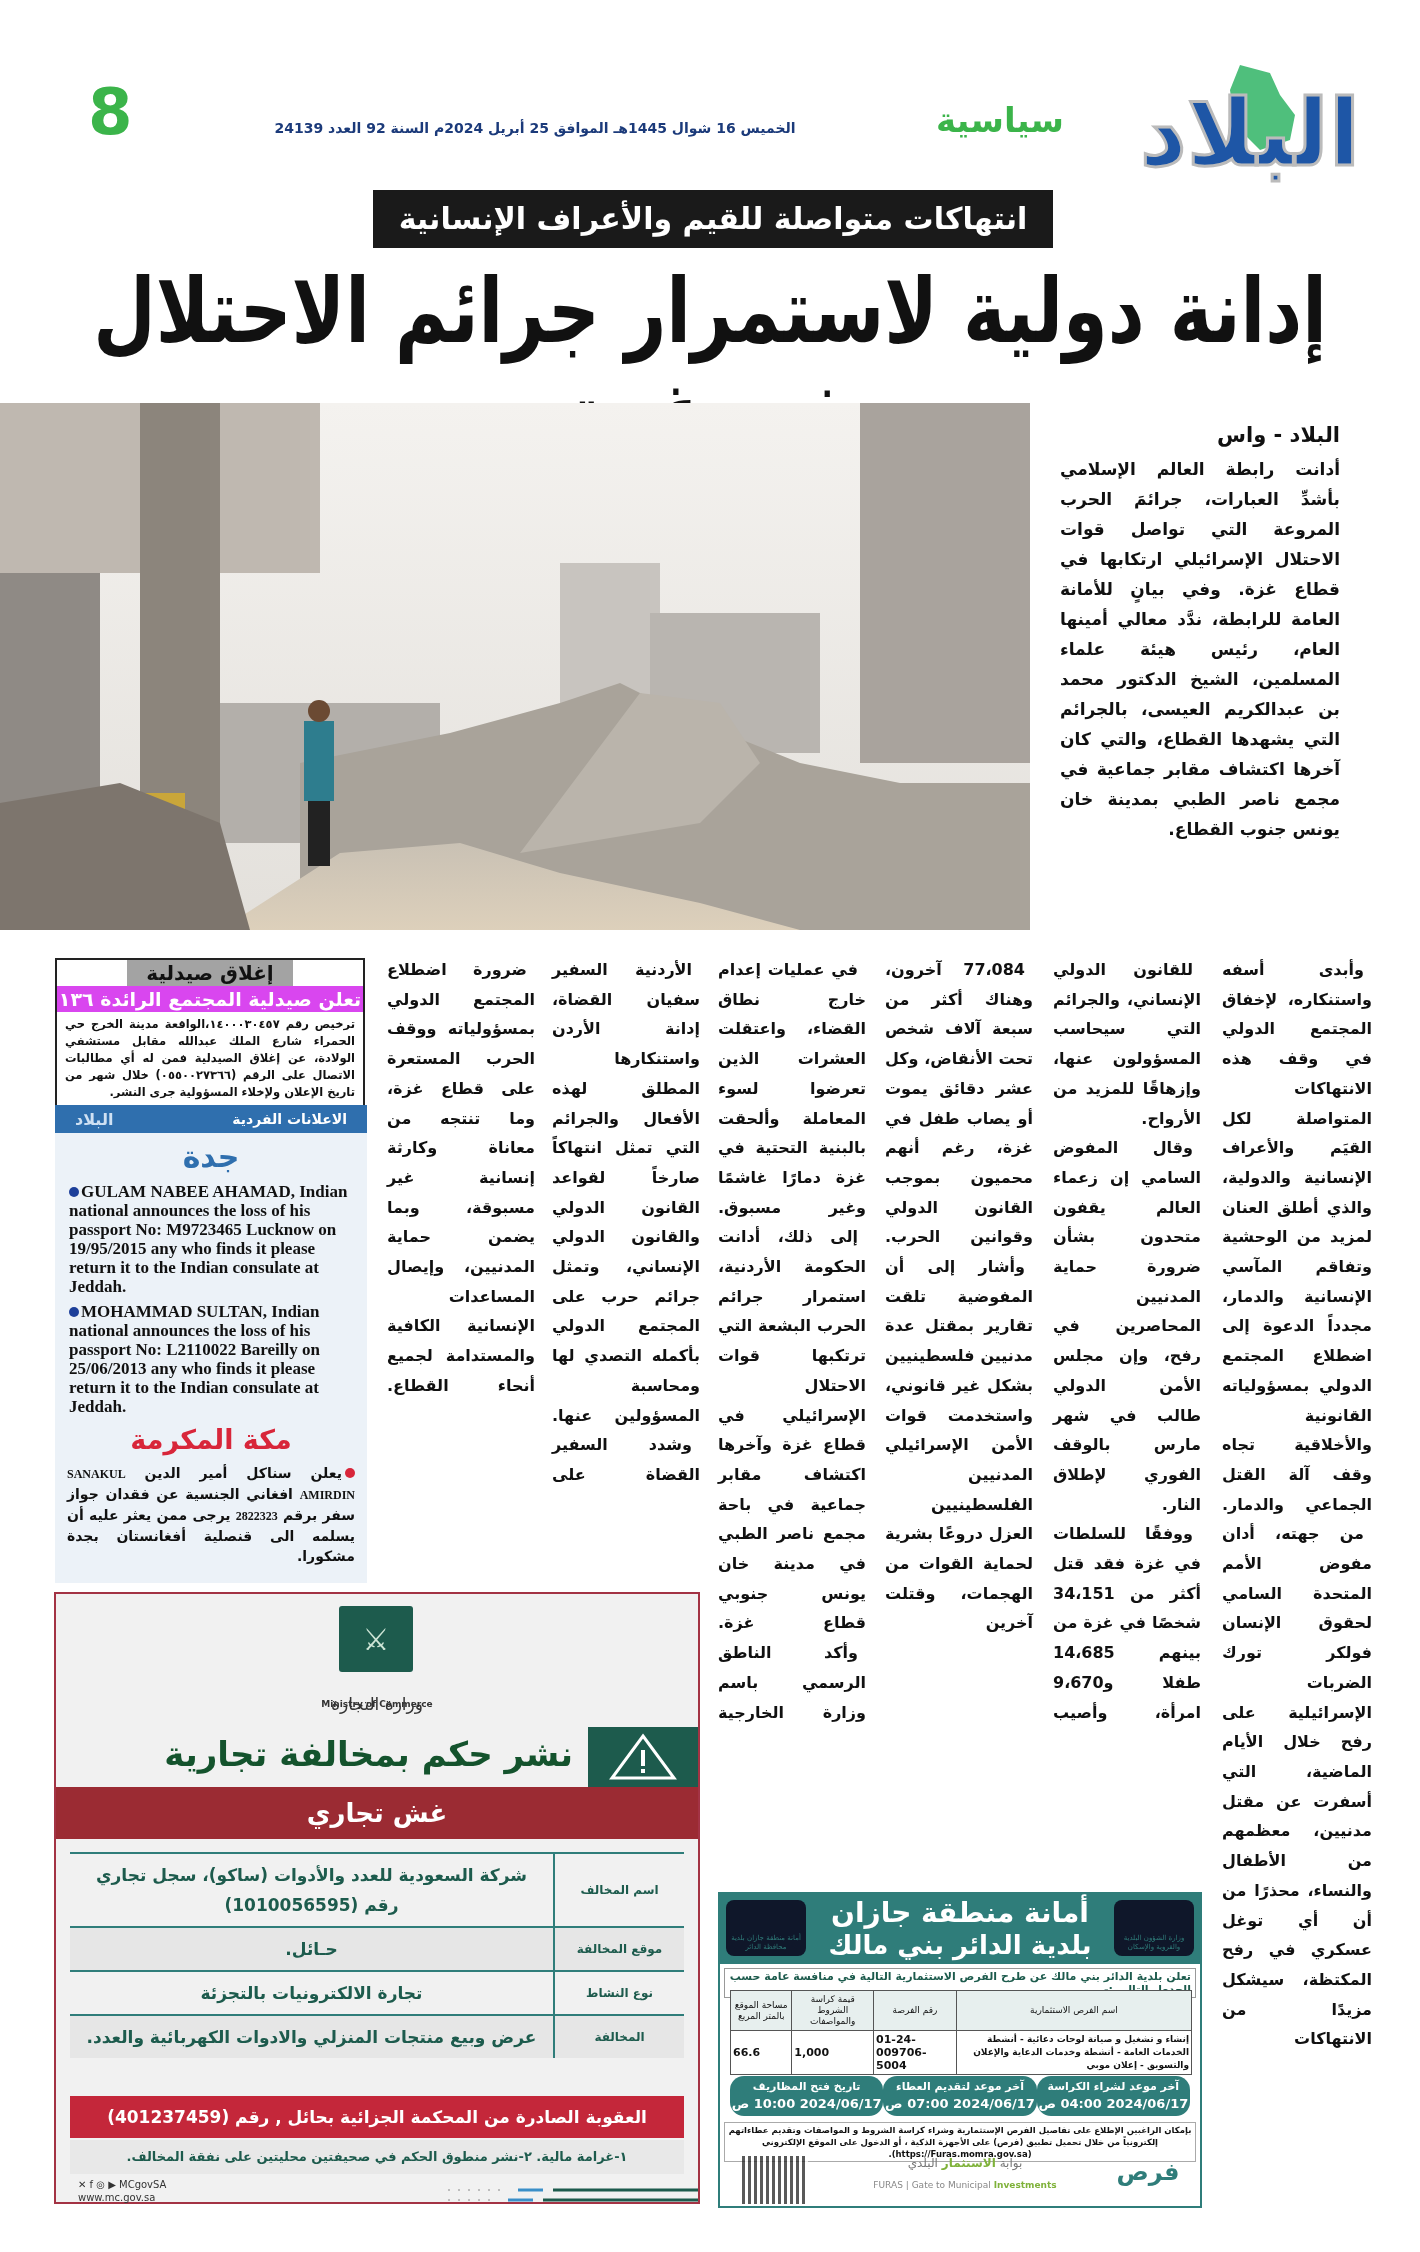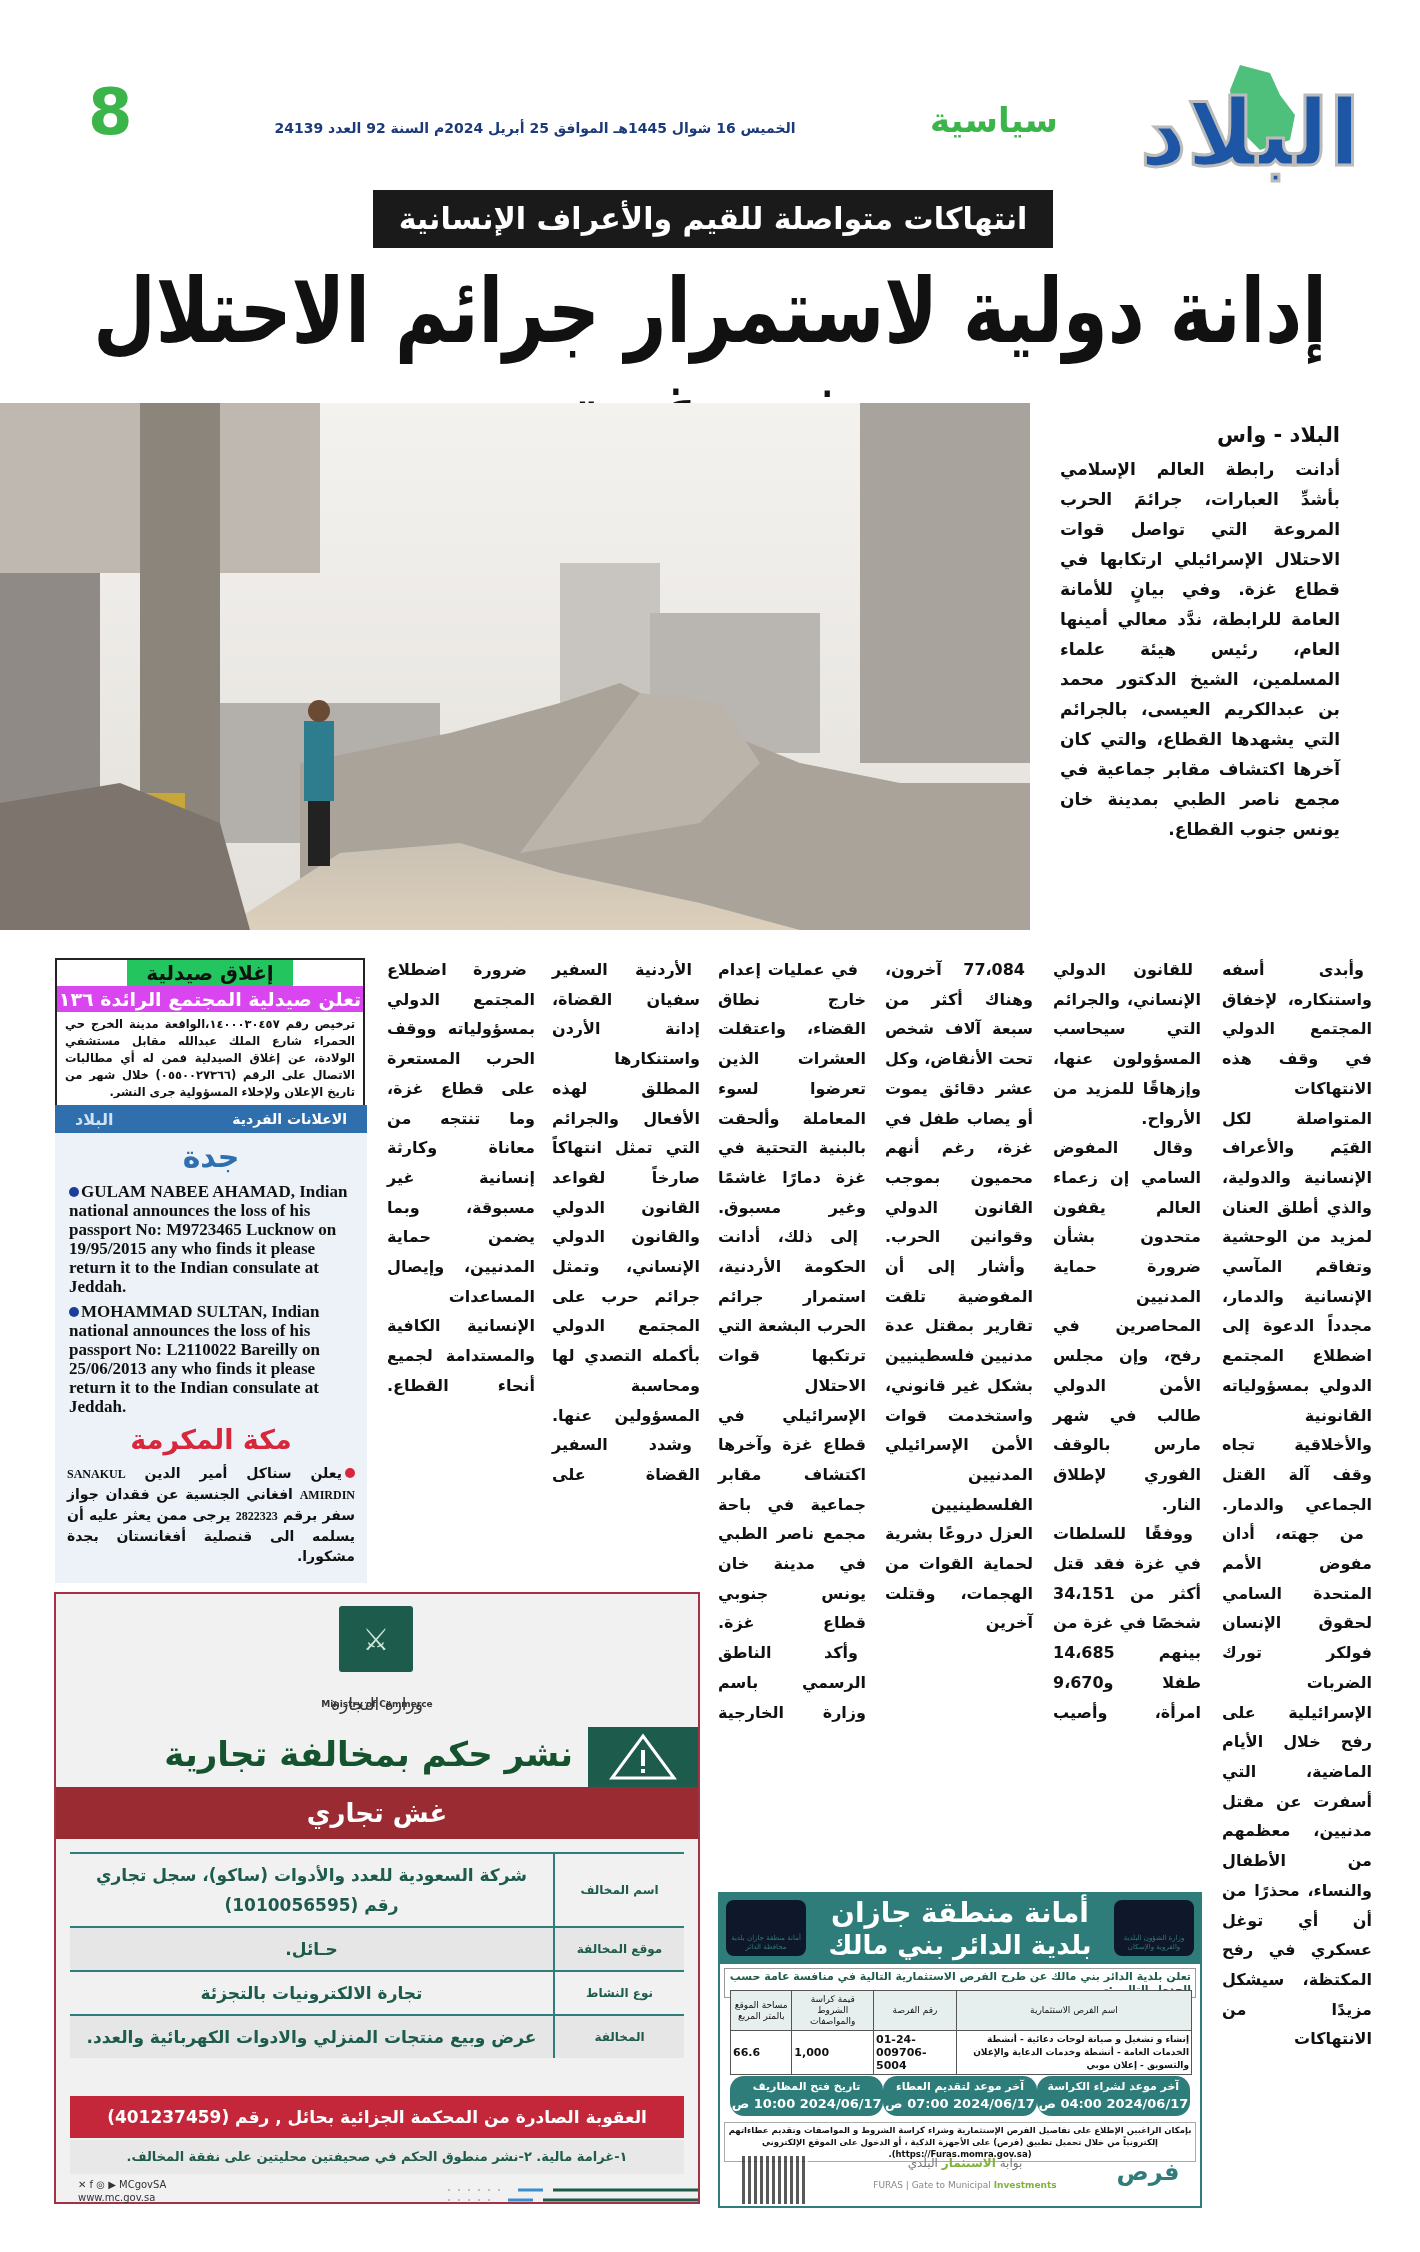--- a/index.html
+++ b/index.html
@@ -1,21 +1,21 @@
 <!DOCTYPE html>
 <html><head>
 <meta charset="utf-8">
 <style>
   * { box-sizing: border-box; margin: 0; padding: 0; }
   body { width: 1420px; height: 2252px; background: #ffffff; position: relative; overflow: hidden; font-family: "DejaVu Sans", sans-serif; color: #111; }
   .abs { position: absolute; }
 
   
   .logo { left: 1130px; top: 55px; width: 240px; height: 150px; }
-  .section { left: 930px; top: 100px; width: 140px; font-size: 34px; font-weight: bold; color: #3bb44a; direction: rtl; text-align: left; }
+  .section { left: 930px; top: 100px; width: 140px; font-size: 34px; font-weight: bold; color: #3bb44a; direction: rtl; text-align: center; }
   .dateline { left: 225px; top: 120px; width: 620px; font-size: 14px; font-weight: bold; color: #1b3a7a; direction: rtl; text-align: center; letter-spacing: 0.5px; }
   .pagenum { left: 88px; top: 75px; font-size: 64px; font-weight: bold; color: #3bb44a; font-family: "DejaVu Sans", sans-serif; }
 
   
   .kicker { left: 373px; top: 190px; width: 680px; height: 58px; background: #1a1a1a; color: #fff; font-size: 30px; font-weight: bold; direction: rtl; text-align: center; line-height: 58px; }
   .headline { left: 60px; top: 258px; width: 1300px; font-size: 72px; font-weight: bold; direction: rtl; text-align: center; letter-spacing: -1px; font-family: "DejaVu Sans", sans-serif; transform: scaleY(1.25); transform-origin: top center; }
 
   
   .photo { left: 0; top: 403px; width: 1030px; height: 527px; overflow: hidden; }
 
@@ -28,21 +28,21 @@
   .col p { text-indent: 8px; }
   .c1 { left: 1222px; width: 150px; }
   .c2 { left: 1053px; }
   .c3 { left: 885px; }
   .c4 { left: 718px; }
   .c5 { left: 552px; }
   .c6 { left: 387px; }
 
   
   .pharm { left: 55px; top: 958px; width: 310px; border: 2px solid #222; direction: rtl; }
-  .pharm .t1 { text-align: center; font-size: 20px; font-weight: bold; background: #22c55e; margin: 0 70px; line-height: 26px; }
+  .pharm .t1 { text-align: center; font-size: 20px; font-weight: bold; background: #a3a3a3; margin: 0 70px; line-height: 26px; }
   .pharm .t2 { background: #d946ef; color: #fff; text-align: center; font-size: 19px; font-weight: bold; line-height: 26px; }
   .pharm .body { font-size: 11.5px; line-height: 17px; font-weight: bold; padding: 4px 8px 6px; text-align: justify; }
 
   
   .indiv { left: 55px; top: 1105px; width: 312px; height: 478px; background: #ecf2f8; direction: rtl; }
   .indiv .bar { height: 28px; background: #2f6fae; color: #fff; display: flex; align-items: center; justify-content: space-between; padding: 0 20px; font-size: 14px; font-weight: bold; }
   .indiv .bar .mini-logo { color: #cfe1f3; font-size: 16px; }
   .indiv .city1 { text-align: center; font-size: 30px; font-weight: bold; color: #2f6fae; margin: 6px 0 8px; letter-spacing: 3px; }
   .indiv .en { direction: ltr; text-align: left; font-family: "Liberation Serif", serif; font-weight: bold; font-size: 17px; line-height: 19px; padding: 0 12px 0 14px; margin-bottom: 6px; }
   .indiv .dot { display: inline-block; width: 10px; height: 10px; border-radius: 50%; background: #1d3f9a; margin-right: 2px; }

